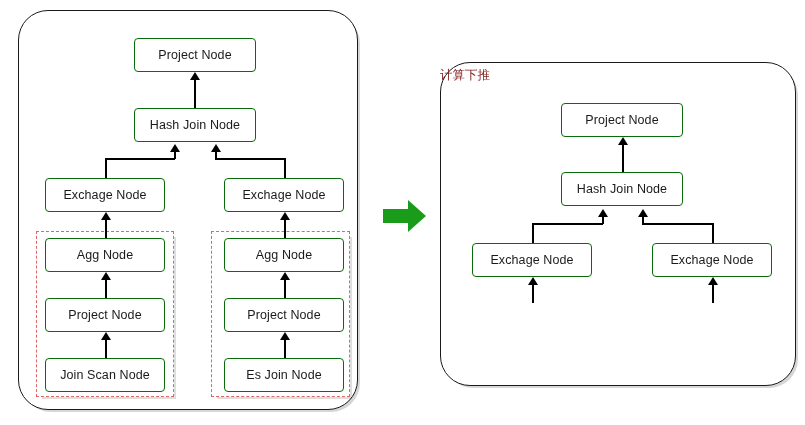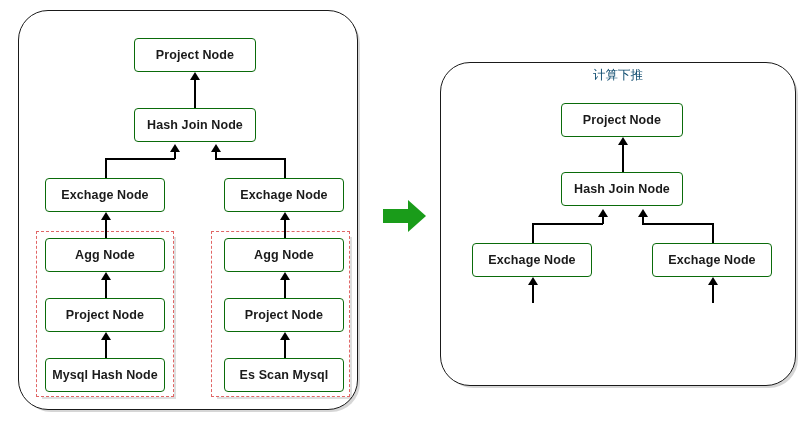--- a/index.html
+++ b/index.html
@@ -5,33 +5,33 @@
   html,body{margin:0;padding:0;background:#ffffff;}
   body{width:805px;height:425px;position:relative;overflow:hidden;
        font-family:"Liberation Sans","DejaVu Sans",sans-serif;}
   #stage{position:absolute;left:0;top:0;width:805px;height:425px;}
 
   
   .panel{position:absolute;border:1.6px solid #1a1a1a;border-radius:30px;
          background:#ffffff;box-sizing:border-box;
          box-shadow:3px 3px 0 -1px rgba(0,0,0,0.16);}
 
-  .panel-title{position:absolute;color:#0c4a6e;font-size:12.5px;
-               text-align:center;white-space:nowrap;}
+  .panel-title{position:absolute;color:#7f1d1d;font-size:12.5px;
+               white-space:nowrap;}
 
   
   .dashbox{position:absolute;box-sizing:border-box;
            border:1.4px dashed #e06666;background:transparent;
            box-shadow:4px 4px 0 -2px rgba(0,0,0,0.13);}
 
   
   .node{position:absolute;box-sizing:border-box;
         border:1.3px solid #0a6b0a;border-radius:4px;background:#ffffff;
         display:flex;align-items:center;justify-content:center;
-        color:#1a1a1a;font-size:12.5px;white-space:nowrap;letter-spacing:.1px;font-weight:bold;}
+        color:#1a1a1a;font-size:12.5px;white-space:nowrap;letter-spacing:.1px;}
 
   
   .vline{position:absolute;background:#000000;width:1.5px;}
   .hline{position:absolute;background:#000000;height:1.5px;}
   .arrowhead{position:absolute;width:0;height:0;
              border-left:5.5px solid transparent;border-right:5.5px solid transparent;
              border-bottom:8px solid #000000;}
 
   
   .bigarrow{position:absolute;}
@@ -82,27 +82,27 @@
   <div class="node" style="left:134px;top:108px;width:122px;height:34px;">Hash Join Node</div>
 
   <div class="node" style="left:45px;top:178px;width:120px;height:34px;">Exchage Node</div>
 
   <div class="node" style="left:224px;top:178px;width:120px;height:34px;">Exchage Node</div>
 
   <div class="node" style="left:45px;top:238px;width:120px;height:34px;">Agg Node</div>
 
   <div class="node" style="left:45px;top:298px;width:120px;height:34px;">Project Node</div>
 
-  <div class="node" style="left:45px;top:358px;width:120px;height:34px;">Mysql Hash Node</div>
+  <div class="node" style="left:45px;top:358px;width:120px;height:34px;">Join Scan Node</div>
 
   <div class="node" style="left:224px;top:238px;width:120px;height:34px;">Agg Node</div>
 
   <div class="node" style="left:224px;top:298px;width:120px;height:34px;">Project Node</div>
 
-  <div class="node" style="left:224px;top:358px;width:120px;height:34px;">Es Scan Mysql</div>
+  <div class="node" style="left:224px;top:358px;width:120px;height:34px;">Es Join Node</div>
 
   <div class="bigarrow" style="left:383px;top:199px;width:44px;height:34px;">
     <svg width="44" height="34" viewBox="0 0 44 34" xmlns="http://www.w3.org/2000/svg">
       <polygon points="0,10 25,10 25,1 43,17 25,33 25,24 0,24" fill="#1a9c1a"></polygon>
     </svg>
   </div>
 
   <div class="panel" style="left:440px;top:62px;width:356px;height:324px;"></div>
 
   <div class="panel-title" style="left:440px;top:67px;width:356px;">计算下推</div>

